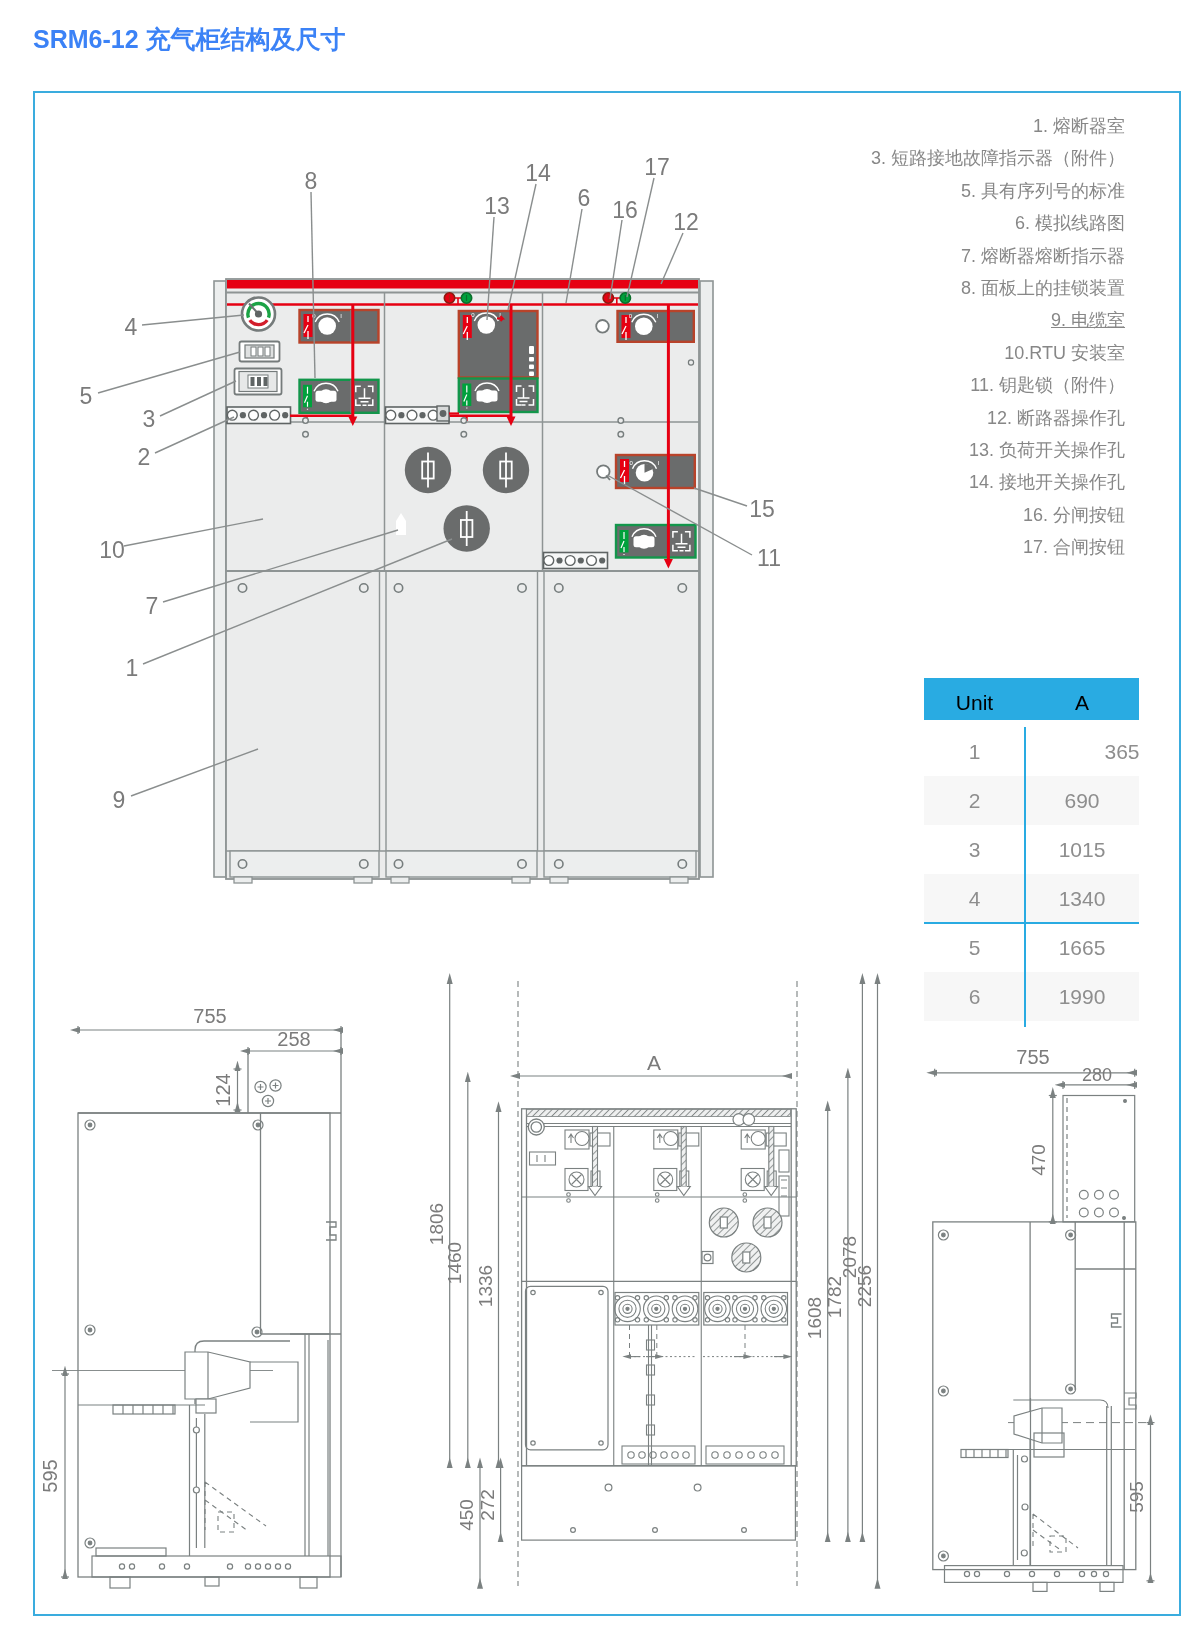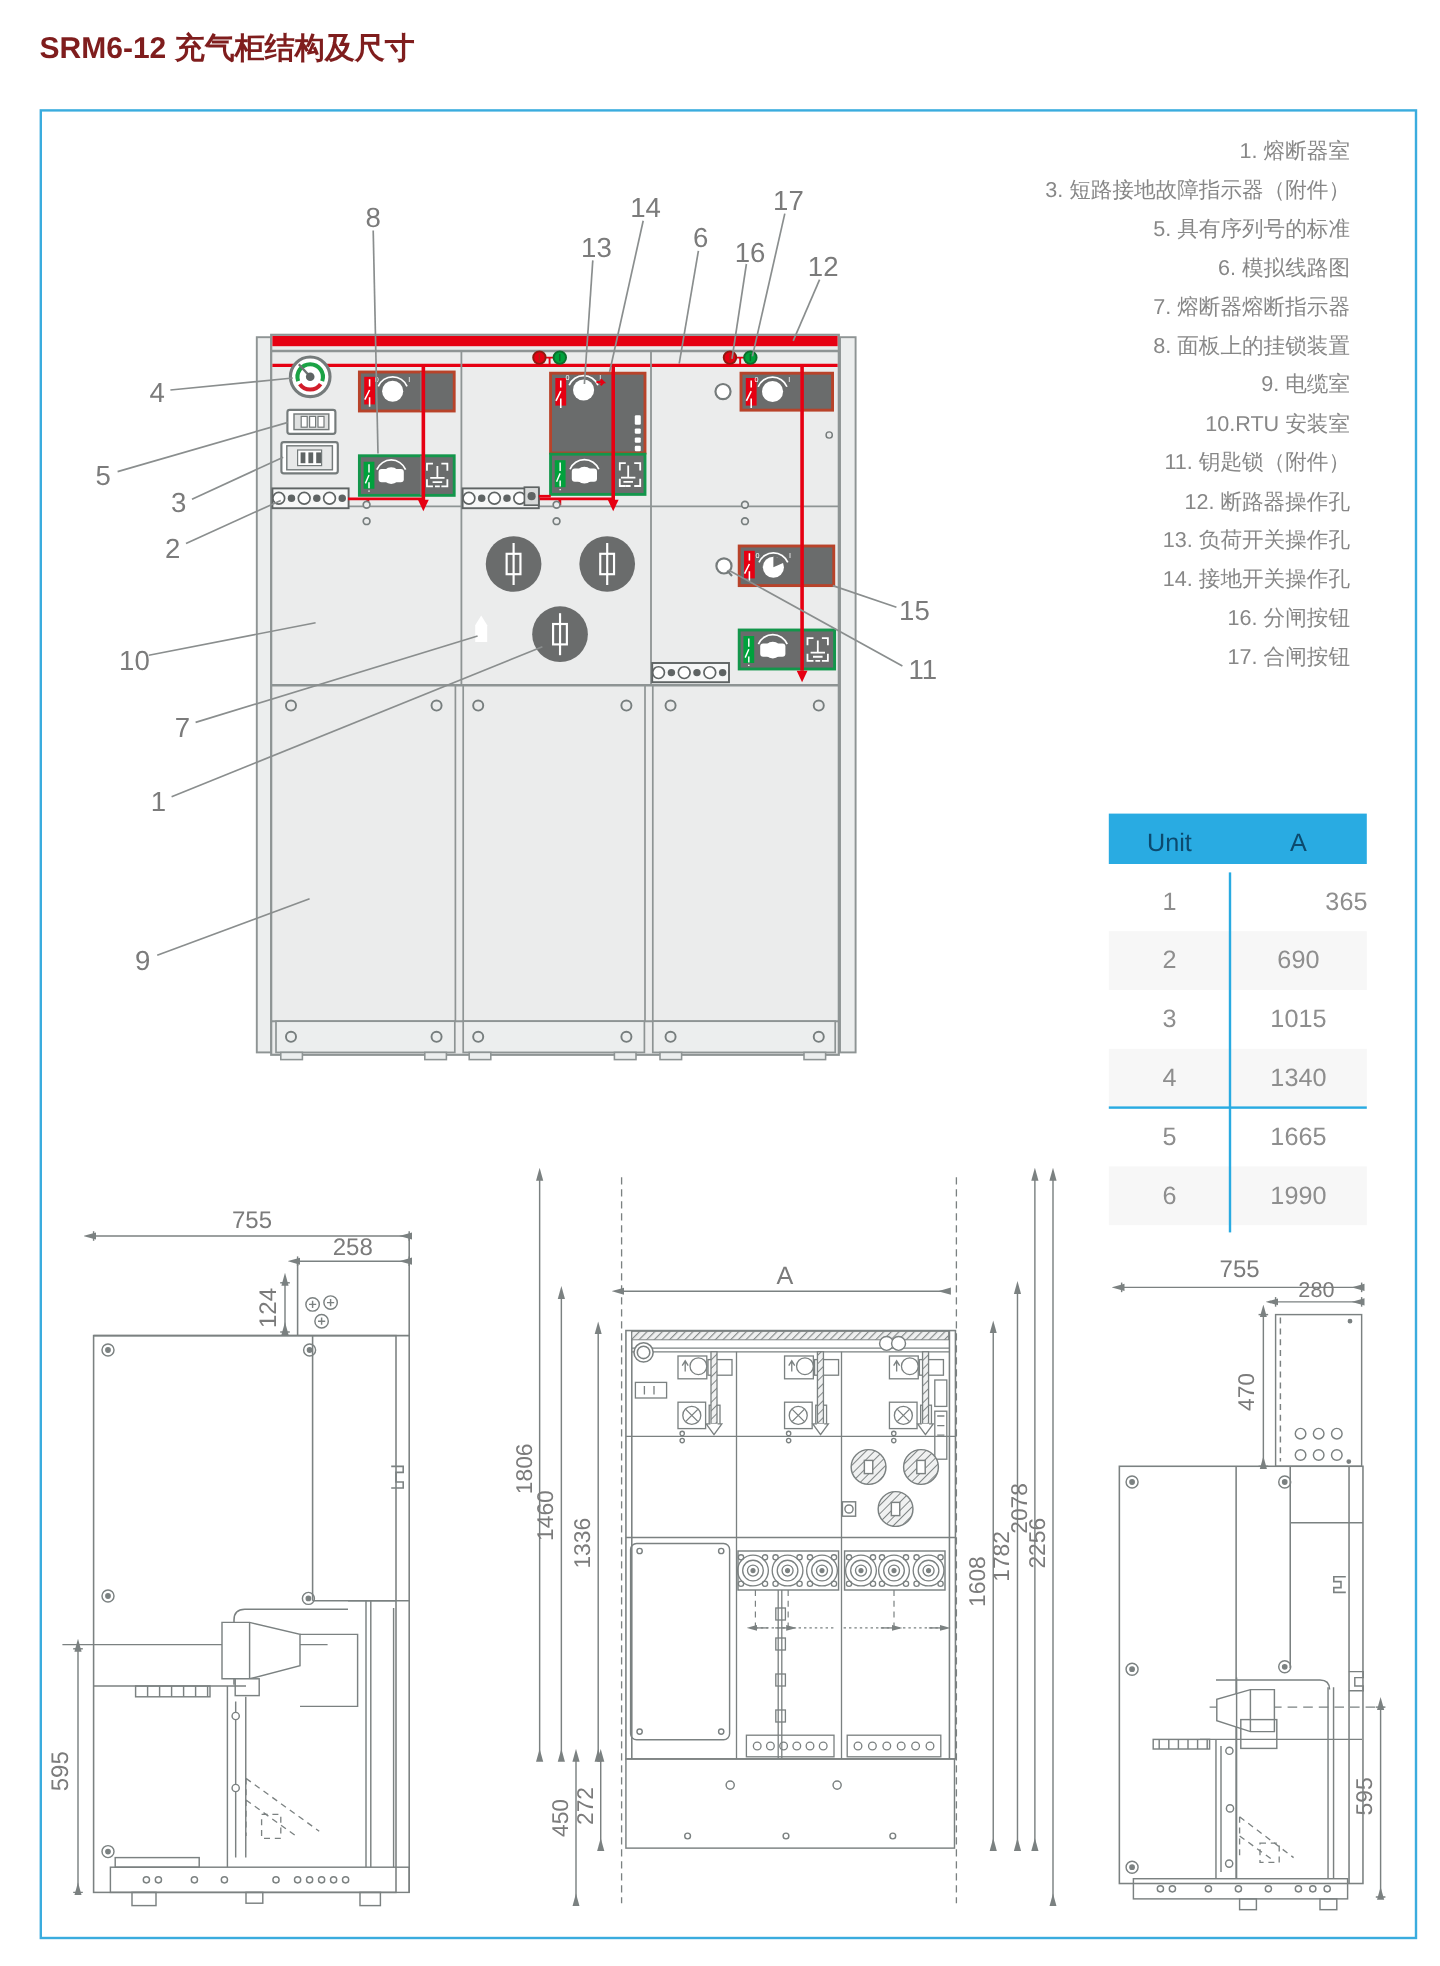--- a/index.html
+++ b/index.html
@@ -1,42 +1,42 @@
 <!DOCTYPE html>
 <html><head><meta charset="utf-8">
 <style>
 html,body{margin:0;padding:0;background:#ffffff;}
 body{width:1200px;height:1638px;position:relative;font-family:"Liberation Sans",sans-serif;overflow:hidden;}
 .abs{position:absolute;}
 .lg{color:#878787;font-size:18px;white-space:nowrap;text-align:right;}
 </style></head>
 <body>
 
-<div class="abs" style="left:33px;top:23px;font-size:25px;font-weight:bold;color:#7f1d1d;">SRM6-12 充气柜结构及尺寸</div>
+<div class="abs" style="left:33px;top:23px;font-size:25px;font-weight:bold;color:#3b82f6;">SRM6-12 充气柜结构及尺寸</div>
 
 <div class="abs" style="left:33px;top:91px;width:1144px;height:1521px;border:2px solid #3aacde;"></div>
 
 <div class="abs" style="left:871px;top:110px;">
 <div class="lg" style="height:32.4px;line-height:32.4px;">1. 熔断器室</div>
 <div class="lg" style="height:32.4px;line-height:32.4px;">3. 短路接地故障指示器（附件）</div>
 <div class="lg" style="height:32.4px;line-height:32.4px;">5. 具有序列号的标准</div>
 <div class="lg" style="height:32.4px;line-height:32.4px;">6. 模拟线路图</div>
 <div class="lg" style="height:32.4px;line-height:32.4px;">7. 熔断器熔断指示器</div>
 <div class="lg" style="height:32.4px;line-height:32.4px;">8. 面板上的挂锁装置</div>
-<div class="lg" style="height:32.4px;line-height:32.4px;">9. 电缆室</div>
+<div class="lg" style="height:32.4px;line-height:32.4px;text-decoration:underline;">9. 电缆室</div>
 <div class="lg" style="height:32.4px;line-height:32.4px;">10.RTU 安装室</div>
 <div class="lg" style="height:32.4px;line-height:32.4px;">11. 钥匙锁（附件）</div>
 <div class="lg" style="height:32.4px;line-height:32.4px;">12. 断路器操作孔</div>
 <div class="lg" style="height:32.4px;line-height:32.4px;">13. 负荷开关操作孔</div>
 <div class="lg" style="height:32.4px;line-height:32.4px;">14. 接地开关操作孔</div>
 <div class="lg" style="height:32.4px;line-height:32.4px;">16. 分闸按钮</div>
 <div class="lg" style="height:32.4px;line-height:32.4px;">17. 合闸按钮</div>
 </div>
 
-<div class="abs" style="left:924px;top:678px;width:215px;height:42px;background:#29abe2;color:#0c4a6e;font-size:21px;">
+<div class="abs" style="left:924px;top:678px;width:215px;height:42px;background:#29abe2;color:#000000;font-size:21px;">
 <span class="abs" style="left:0;top:0;width:101px;text-align:center;line-height:49px;">Unit</span>
 <span class="abs" style="left:101px;top:0;width:114px;text-align:center;line-height:49px;">A</span>
 </div>
 
 <div class="abs" style="left:924px;top:727px;width:215px;height:49px;background:#ffffff;color:#8e8e8e;font-size:21px;">
     <span class="abs" style="left:0px;width:101px;text-align:center;line-height:49px;">1</span>
     <span class="abs" style="left:101px;width:114px;text-align:center;line-height:49px;margin-left:40px;">365</span>
   </div>
 
 <div class="abs" style="left:924px;top:776px;width:215px;height:49px;background:#f7f7f7;color:#8e8e8e;font-size:21px;">

